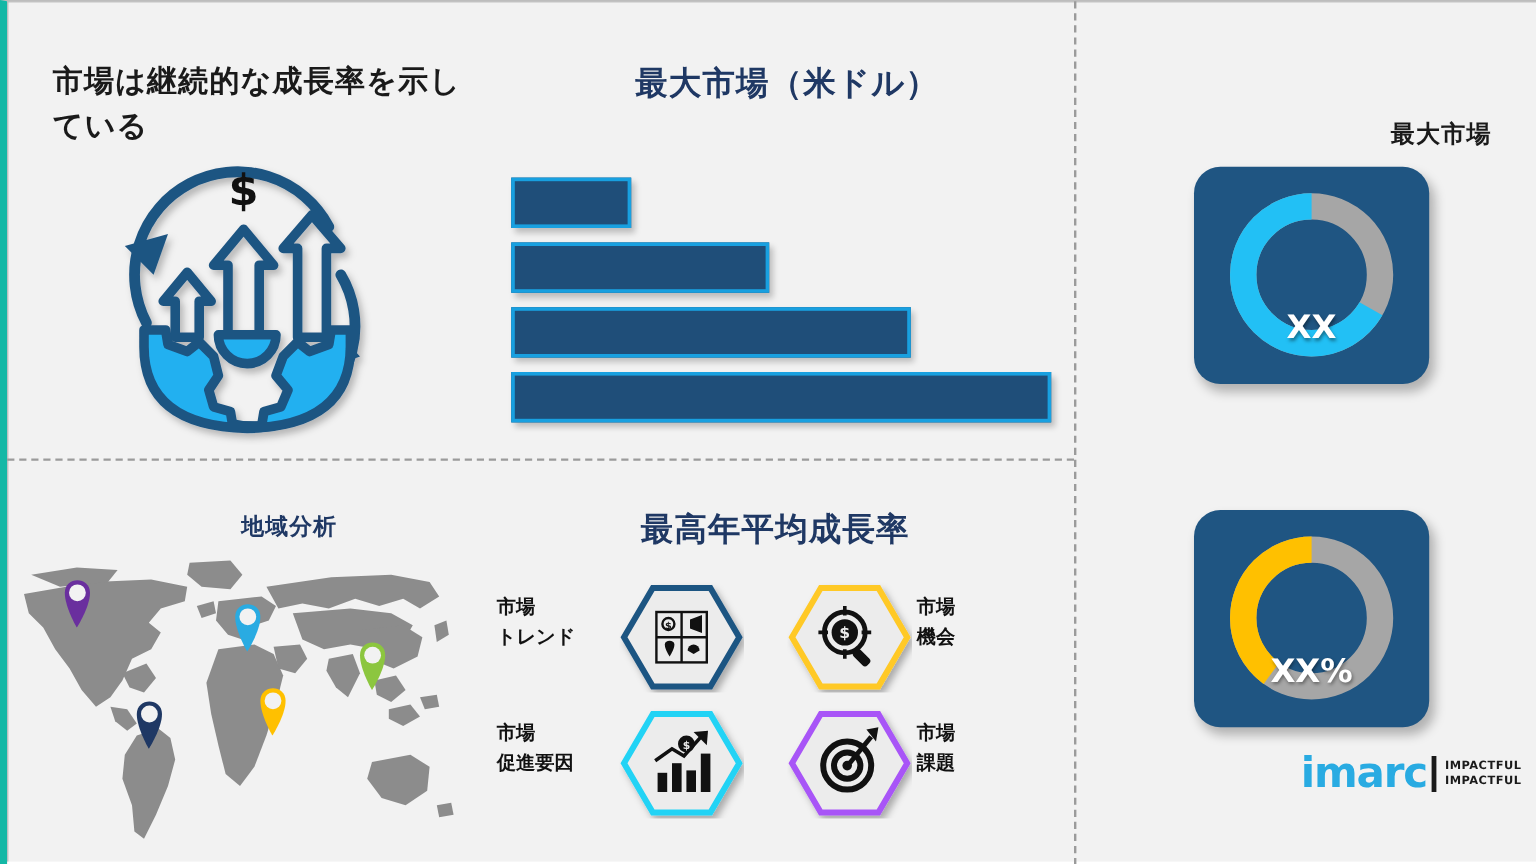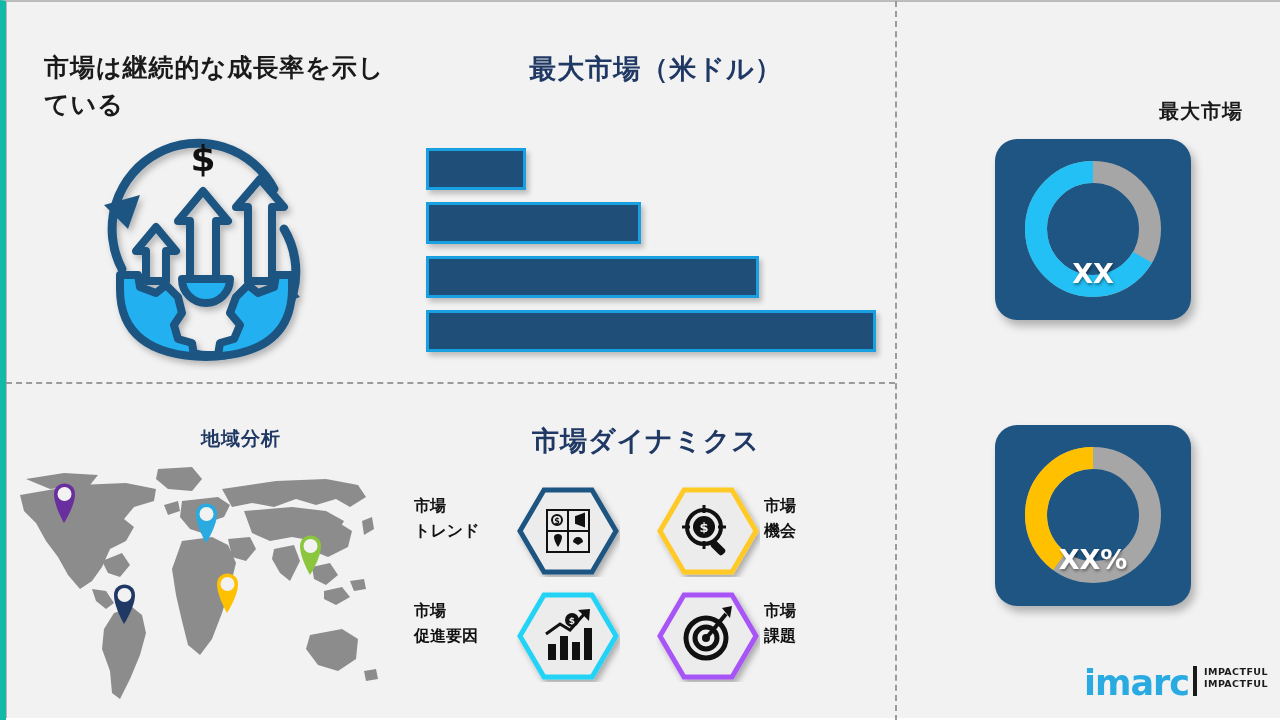--- a/index.html
+++ b/index.html
@@ -115,21 +115,21 @@
   .donut-center-label {
     position:absolute; left:0; top:0; width:196px; height:181px;
     display:flex; align-items:center; justify-content:center;
     color:#ffffff; font-weight:bold; font-size:27px;
     text-shadow:1px 2px 3px rgba(0,0,0,0.4);
     pointer-events:none;
     margin-top:44px;
   }
 
   
-  #logo { position:absolute; left:1078px; top:665px; width:190px; height:44px; display:flex; align-items:flex-start; }
+  #logo { position:absolute; left:1078px; top:622px; width:190px; height:44px; display:flex; align-items:center; }
   #logo-word { font-size:35px; font-weight:bold; color:#29abe2; letter-spacing:-1px; line-height:35px; }
   #logo-bar { width:4px; height:30px; background:#1a1a1a; margin:0 7px 0 4px; }
   #logo-tag { font-size:9.5px; font-weight:bold; color:#1a1a1a; line-height:12px; letter-spacing:0.4px; }
 </style>
 </head>
 <body>
 
 <div id="slide">
 
   <div class="edge-top"></div>
@@ -257,21 +257,21 @@
           <circle cx="221.5" cy="135" r="7" fill="#f2f2f2"></circle>
         </g>
         <g>
           <path d="M108 146 C108 132 129 132 129 146 C129 158 118 175 118 175 C118 175 108 158 108 146 Z" fill="#1f3864"></path>
           <circle cx="118.5" cy="146" r="7" fill="#f2f2f2"></circle>
         </g>
       </g>
     </svg>
   </div>
 
-  <div id="dynamics-title" class="heading-blue">市場ダイナミクス</div>
+  <div id="dynamics-title" class="heading-blue">最高年平均成長率</div>
 
   <div id="dynamics">
 
     <div class="hex-row r1">
       <div class="hex-label left">
         <div>市場</div>
         <div>トレンド</div>
       </div>
       <div class="hex-wrap a">
         <svg width="104" height="92" viewBox="0 0 104 92">

